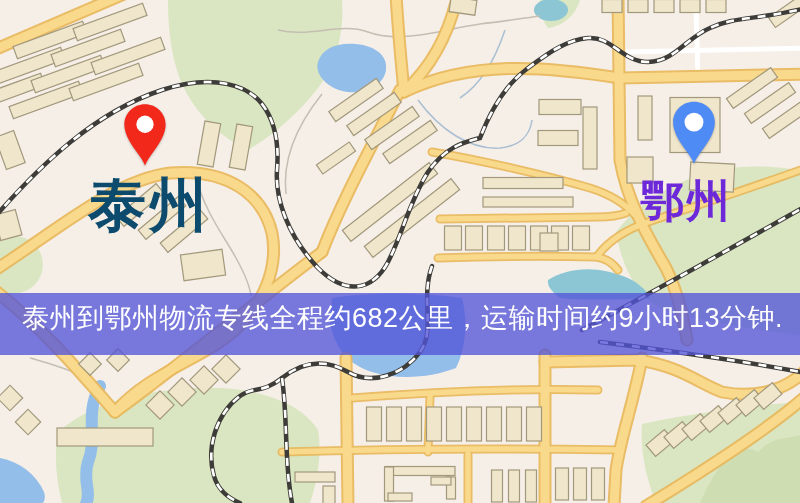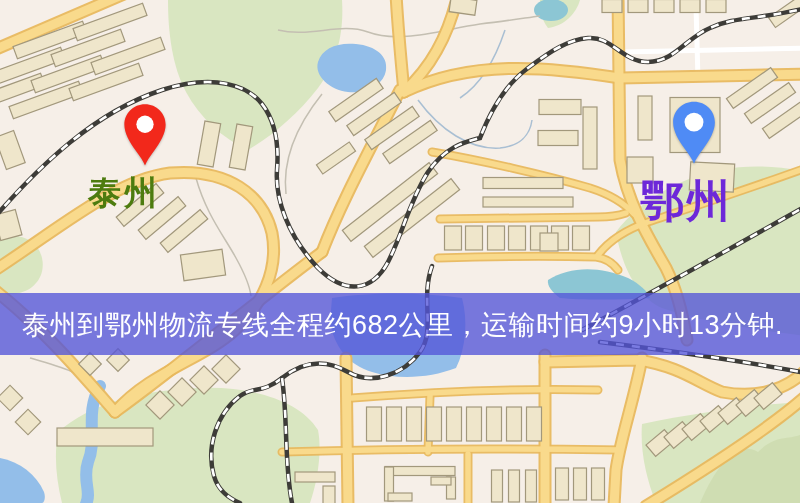--- a/index.html
+++ b/index.html
@@ -10,30 +10,30 @@
   .rc{stroke:#e8b85e;fill:none;stroke-linecap:round;stroke-linejoin:round;opacity:.95;}
   .rf{stroke:#f9da8c;fill:none;stroke-linecap:round;stroke-linejoin:round;}
   .park{fill:#d9e6c1;stroke:none;}
   .water{fill:#93bee9;stroke:none;}
   .contour{fill:none;stroke:#c4bfb2;stroke-width:1.5;}
   .contour-b{fill:none;stroke:#a9bfd3;stroke-width:1.5;}
   .rail-base{fill:none;stroke:#3d3c38;stroke-width:4.5;stroke-linecap:round;}
   .rail-dash{fill:none;stroke:#ffffff;stroke-width:2.6;stroke-dasharray:8 8;}
   .wroad{fill:none;stroke:#ffffff;stroke-width:5;}
   .banner{position:absolute;left:0;right:0;top:293px;height:62px;
-          background:rgba(83,85,216,0.78);display:flex;align-items:flex-end;
+          background:rgba(83,85,216,0.78);display:flex;align-items:center;
           padding:0 0 12px 22px;box-sizing:border-box;z-index:5;}
   .banner span{color:#ffffff;font-size:27px;letter-spacing:.5px;white-space:nowrap;}
   .pin{position:absolute;z-index:8;}
   .pin svg{display:block;width:100%;height:100%;filter:drop-shadow(0 1px 1px rgba(0,0,0,.25));}
   .pin-origin{left:121px;top:101px;width:48px;height:70px;}
   .pin-dest{left:669px;top:100px;width:50px;height:68px;}
   .city-label{position:absolute;z-index:7;line-height:1;font-weight:700;
               font-family:"Liberation Serif","DejaVu Serif",serif;}
-  .label-origin{left:88px;top:177px;font-size:33px;color:#4d7c0f;letter-spacing:3px;}
+  .label-origin{left:88px;top:177px;font-size:58px;color:#0c4a6e;letter-spacing:3px;}
   .label-dest{left:640px;top:180px;font-size:44px;color:#6d28d9;letter-spacing:2px;}
 </style>
 </head>
 <body>
 
 <div class="stage">
 
   <svg class="map-svg" viewBox="0 0 800 503" xmlns="http://www.w3.org/2000/svg">
     <defs>
       <path id="y1" d="M-6 50 L124 -6"></path>

